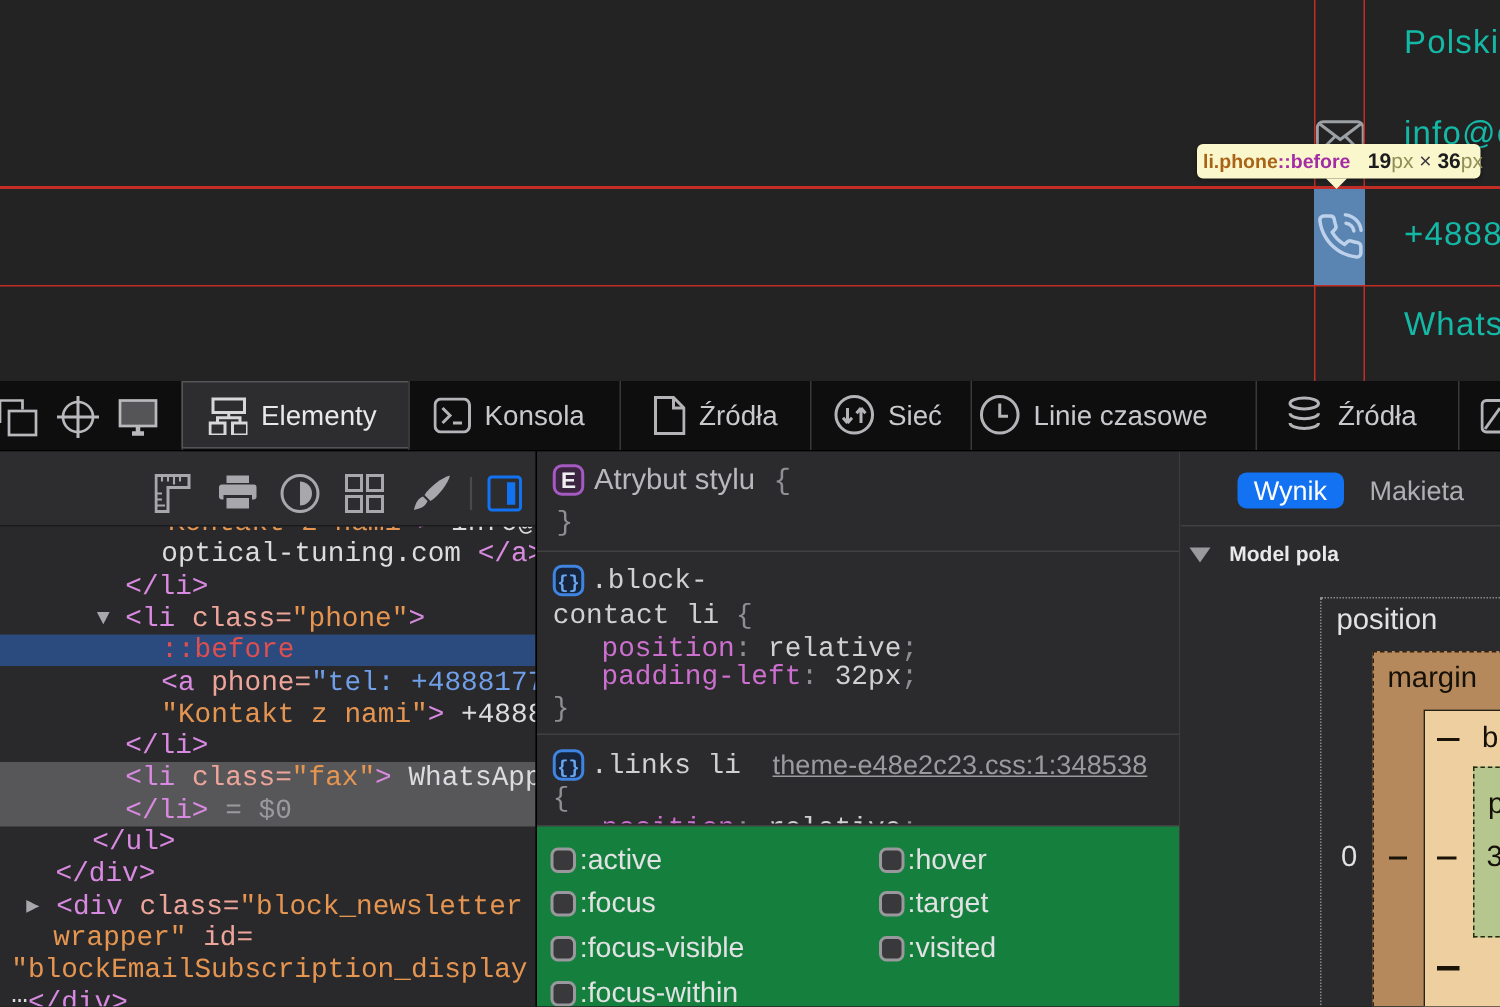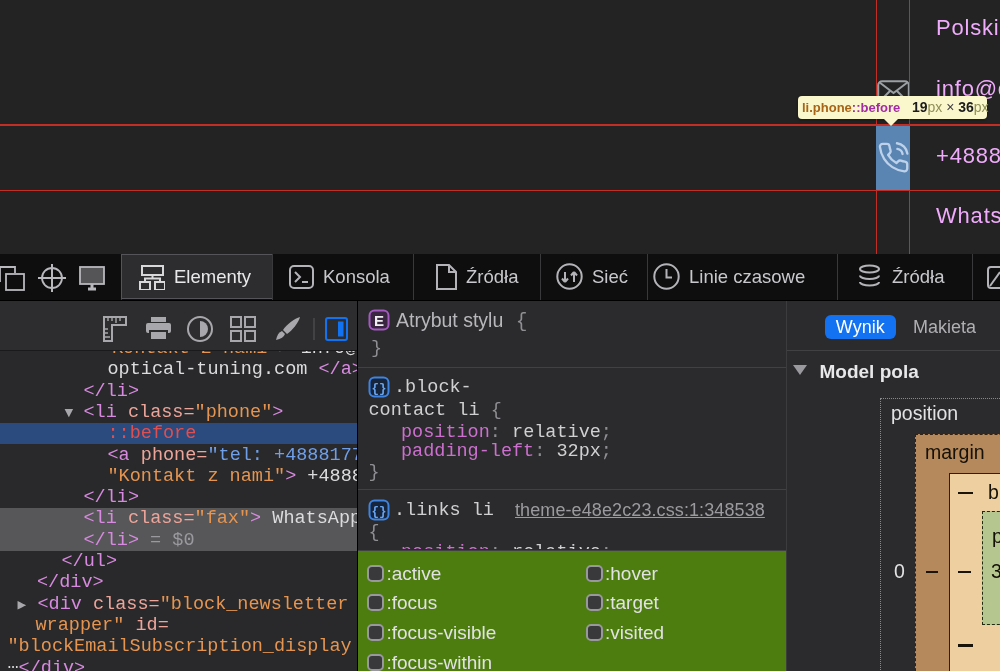--- a/index.html
+++ b/index.html
@@ -1,21 +1,21 @@
 <!DOCTYPE html>
 <html><head>
 <meta charset="utf-8">
 <style>
   html,body{margin:0;padding:0;}
   body{width:1000px;height:671px;overflow:hidden;position:relative;background:#232323;
        font-family:"Liberation Sans",sans-serif;}
   .abs{position:absolute;}
   
   #page{left:0;top:0;width:1000px;height:255px;background:#232323;overflow:hidden;}
-  .ptxt{color:#f0abfc;font-size:22px;letter-spacing:0.8px;white-space:nowrap;}
+  .ptxt{color:#14b8a6;font-size:22px;letter-spacing:0.8px;white-space:nowrap;}
   .redh{left:0;width:1000px;height:1px;background:#c22d25;}
   .redv{top:0;width:1px;height:254px;background:#c22d25;}
   #bluebox{left:876px;top:126px;width:34px;height:64px;background:#5a84b2;}
   
   #tip{left:798px;top:96px;width:189px;height:23px;background:#fbf7cc;border-radius:4px;
        box-shadow:0 1px 3px rgba(0,0,0,.35);font-size:13px;line-height:23px;white-space:nowrap;z-index:6;}
   #tiptri{left:884px;top:118.5px;z-index:6;width:0;height:0;border-left:7px solid transparent;
         border-right:7px solid transparent;border-top:7px solid #fbf7cc;}
   
   #tabbar{left:0;top:254px;width:1000px;height:46px;background:#0e0e0f;border-bottom:1px solid #000;}
@@ -223,21 +223,21 @@
 
   <svg class="abs" style="left:10px;top:198px;" width="22" height="22" viewBox="0 0 22 22">
     <rect x="1.5" y="1.5" width="19" height="19" rx="5" fill="#16253c" stroke="#3f84e0" stroke-width="2"></rect>
     <text x="11" y="16" text-anchor="middle" font-family="Liberation Mono" font-size="12.5" font-weight="bold" fill="#6aa6ef">{}</text>
   </svg>
   <div class="abs mono val" style="left:36px;top:199px;">.links li</div>
   <div class="abs csslink" style="left:157px;top:199px;">theme-e48e2c23.css:1:348538</div>
   <div class="abs mono pun" style="left:10.5px;top:221px;">{</div>
   <div class="abs mono" style="left:43px;top:241px;height:7px;overflow:hidden;"><span class="prop">position</span><span class="pun">:</span><span class="val"> relative</span><span class="pun">;</span></div>
 
-  <div class="abs" style="left:0;top:249px;width:428px;height:121px;background:#4d7c0f;border-top:1px solid #414143;">
+  <div class="abs" style="left:0;top:249px;width:428px;height:121px;background:#15803d;border-top:1px solid #414143;">
     <div class="abs cbx" style="left:9px;top:13.5px;"></div>
       <div class="abs cbl" style="left:28.5px;top:13.5px;">:active</div>
     <div class="abs cbx" style="left:227.5px;top:13.5px;"></div>
       <div class="abs cbl" style="left:247px;top:13.5px;">:hover</div>
     <div class="abs cbx" style="left:9px;top:43px;"></div>
       <div class="abs cbl" style="left:28.5px;top:43px;">:focus</div>
     <div class="abs cbx" style="left:227.5px;top:43px;"></div>
       <div class="abs cbl" style="left:247px;top:43px;">:target</div>
     <div class="abs cbx" style="left:9px;top:72.5px;"></div>
       <div class="abs cbl" style="left:28.5px;top:72.5px;">:focus-visible</div>
@@ -246,21 +246,21 @@
     <div class="abs cbx" style="left:9px;top:103px;"></div>
       <div class="abs cbl" style="left:28.5px;top:103px;">:focus-within</div>
   </div>
 </div>
 <div id="vsep2" class="abs"></div>
 <div id="rightpanel" class="abs">
   <div class="abs" style="left:38px;top:13.5px;width:70.5px;height:24px;background:#1272f2;border-radius:6px;color:#fff;font-size:18px;line-height:24px;text-align:center;">Wynik</div>
   <div class="abs" style="left:126px;top:16px;font-size:18px;color:#b0b0b4;">Makieta</div>
   <div class="abs" style="left:0;top:49px;width:213px;height:1px;background:#414143;"></div>
   <div class="abs" style="left:6px;top:64px;width:0;height:0;border-left:7px solid transparent;border-right:7px solid transparent;border-top:10px solid #9a9a9e;"></div>
-  <div class="abs" style="left:32.5px;top:60px;font-size:19px;font-weight:bold;color:#e8e8ea;">Model pola</div>
+  <div class="abs" style="left:32.5px;top:60px;font-size:14px;font-weight:bold;color:#e8e8ea;">Model pola</div>
 
   <div class="abs" style="left:92.5px;top:97px;width:200px;height:300px;border:1px dotted #88888c;"></div>
   <div class="abs" style="left:104px;top:101px;font-size:19.5px;color:#e2e2e4;">position</div>
   <div class="abs" style="left:127.5px;top:133px;width:160px;height:270px;background:#b5895b;border:1px dashed #332212;"></div>
   <div class="abs" style="left:138px;top:140px;font-size:19.5px;color:#151008;">margin</div>
   <div class="abs" style="left:162px;top:171.5px;width:130px;height:230px;background:#eed0a0;border:1px solid #2a2013;"></div>
   <div class="abs" style="left:171px;top:190.5px;width:15px;height:2.5px;background:#1a1408;"></div>
   <div class="abs" style="left:201px;top:180px;font-size:19.5px;color:#151008;">b</div>
   <div class="abs" style="left:195px;top:210px;width:100px;height:112px;background:#b5c78e;border:1px dashed #23290f;"></div>
   <div class="abs" style="left:205px;top:224px;font-size:19.5px;color:#151008;">p</div>

